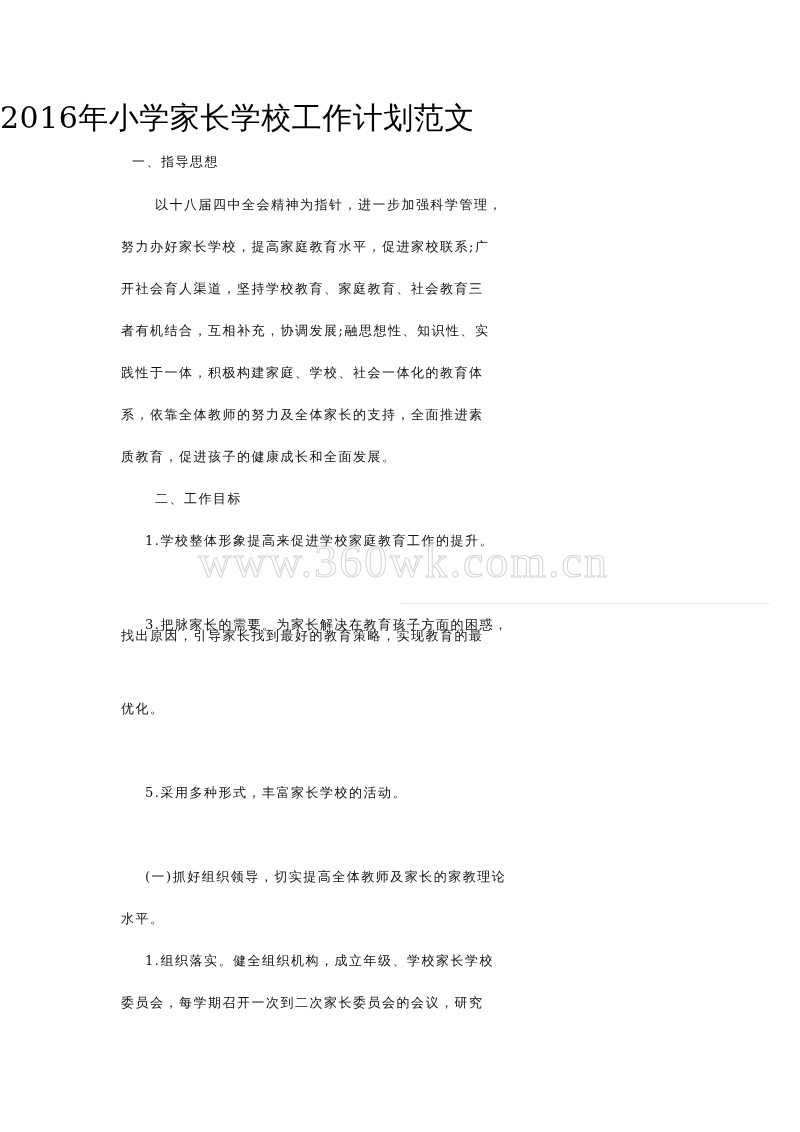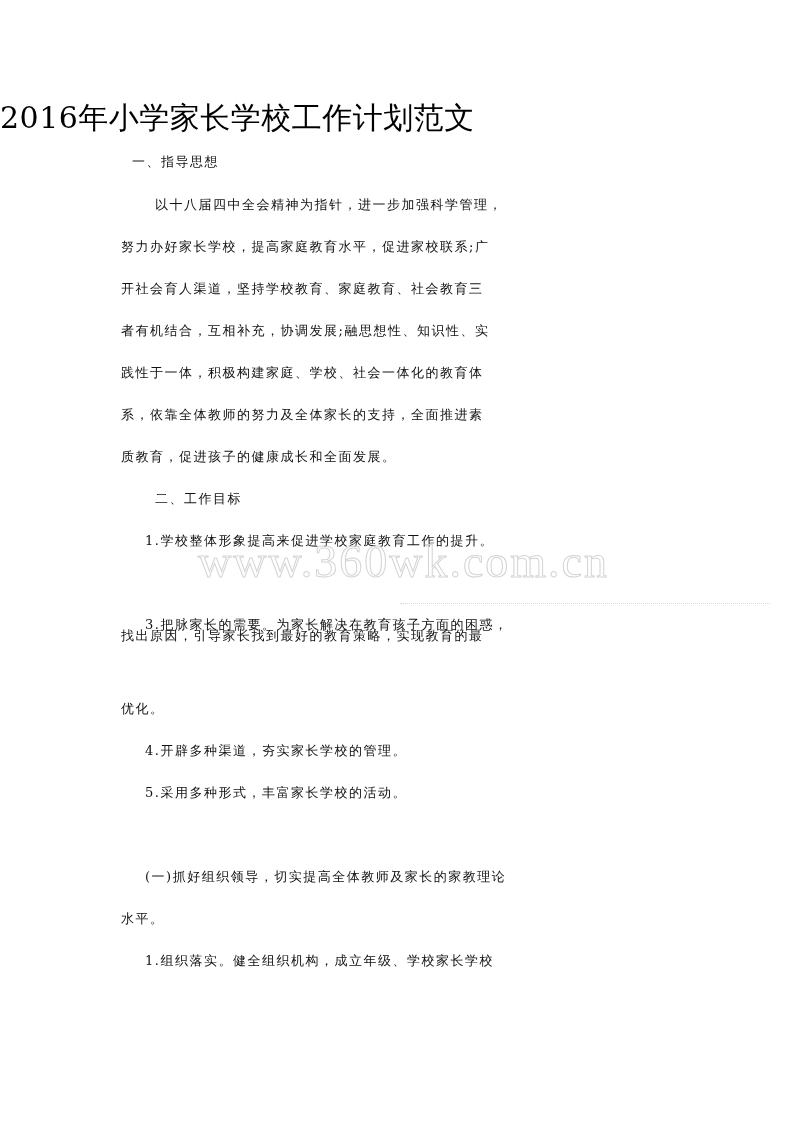--- a/index.html
+++ b/index.html
@@ -33,22 +33,22 @@
   <div class="line" style="top:317px">者有机结合，互相补充，协调发展;融思想性、知识性、实</div>
   <div class="line" style="top:359px">践性于一体，积极构建家庭、学校、社会一体化的教育体</div>
   <div class="line" style="top:401px">系，依靠全体教师的努力及全体家长的支持，全面推进素</div>
   <div class="line" style="top:443px">质教育，促进孩子的健康成长和全面发展。</div>
 
   <div class="line ind-h2" style="top:485px">二、工作目标</div>
   <div class="line ind-num" style="top:527px">1.学校整体形象提高来促进学校家庭教育工作的提升。</div>
   <div class="line ind-num" style="top:611px">3.把脉家长的需要。为家长解决在教育孩子方面的困惑，</div>
   <div class="line" style="top:622px">找出原因，引导家长找到最好的教育策略，实现教育的最</div>
   <div class="line" style="top:695px">优化。</div>
-  <div class="line ind-num" style="top:737px">4.开辟多种渠道，夯实家长学校的管理。</div>
   <div class="line ind-num" style="top:779px">5.采用多种形式，丰富家长学校的活动。</div>
 
   <div class="line ind-num" style="top:863px">(一)抓好组织领导，切实提高全体教师及家长的家教理论</div>
   <div class="line" style="top:905px">水平。</div>
   <div class="line ind-num" style="top:947px">1.组织落实。健全组织机构，成立年级、学校家长学校</div>
+  <div class="line" style="top:989px">委员会，每学期召开一次到二次家长委员会的会议，研究</div>
 
   <div class="watermark">www.360wk.com.cn</div>
   <div class="dotline"></div>
 </div>
 
 </body></html>

